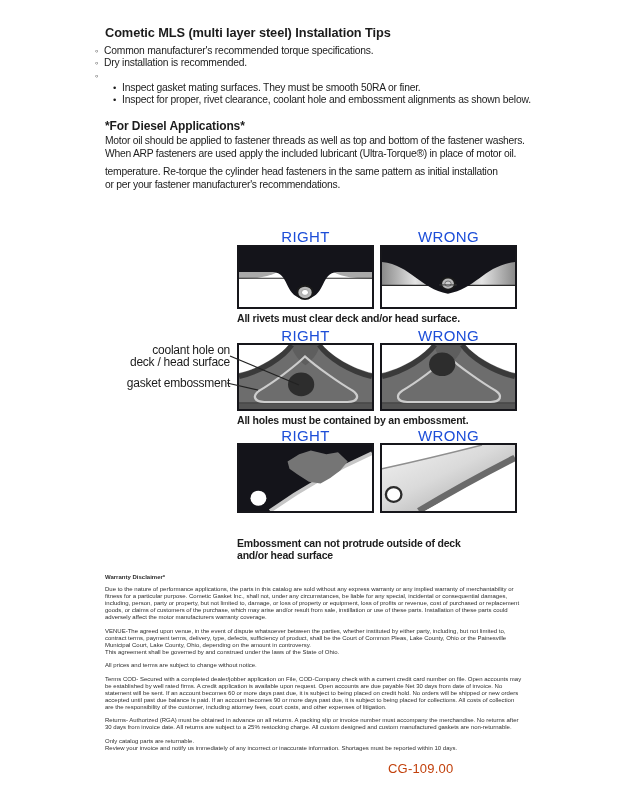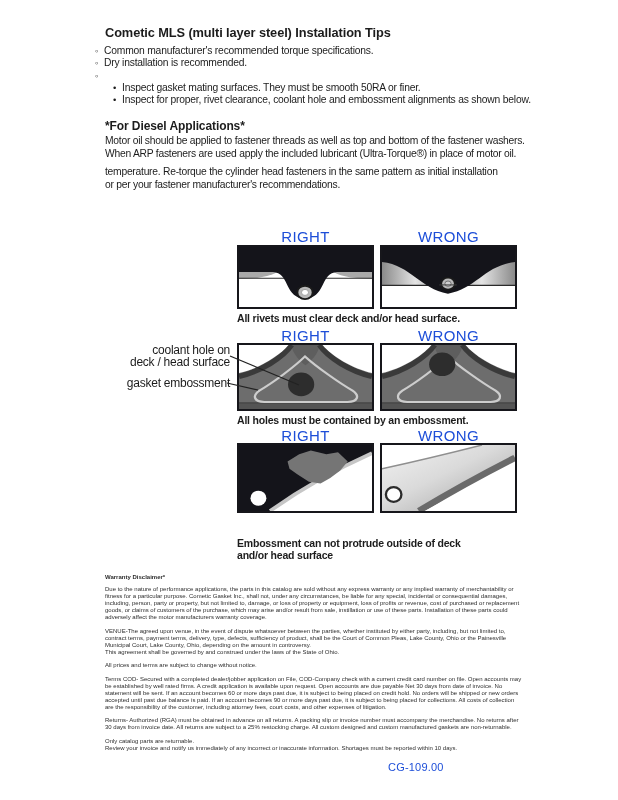--- a/index.html
+++ b/index.html
@@ -15,21 +15,21 @@
   .h2{font-weight:bold;font-size:12px;letter-spacing:-0.1px;white-space:nowrap;}
   .body-line{font-size:10.3px;letter-spacing:-0.25px;line-height:12.7px;white-space:nowrap;}
   .dlabel{width:137px;text-align:center;font-size:15px;letter-spacing:0.4px;color:#1d4ed8;white-space:nowrap;}
   .dbox{border:2px solid #16161b;background:#fff;line-height:0;}
   .dbox svg{display:block;}
   .dcaption{font-size:10.5px;letter-spacing:-0.2px;line-height:12px;white-space:nowrap;font-weight:bold;}
   .side-label{width:120px;text-align:right;font-size:12px;letter-spacing:-0.25px;line-height:12px;}
   .warranty{width:418px;font-size:6px;line-height:7px;color:#2e2e2e;}
   .warranty .blk{margin:0 0 6.5px 0;}
   .warranty .wh{font-weight:bold;margin:0 0 5px 0;}
-  .pagenum{font-size:11px;color:#1d4ed8;letter-spacing:0.2px;white-space:nowrap;}
+  .pagenum{font-size:13px;color:#c2410c;letter-spacing:0.2px;white-space:nowrap;}
 </style>
 </head>
 <body>
 
 <div class="page">
 
   <div class="abs title" style="left:105px;top:25px;">Cometic MLS (multi layer steel) Installation Tips</div>
 
   <div class="abs bullets" style="left:95px;top:45px;">
     <div class="bullet-row">

